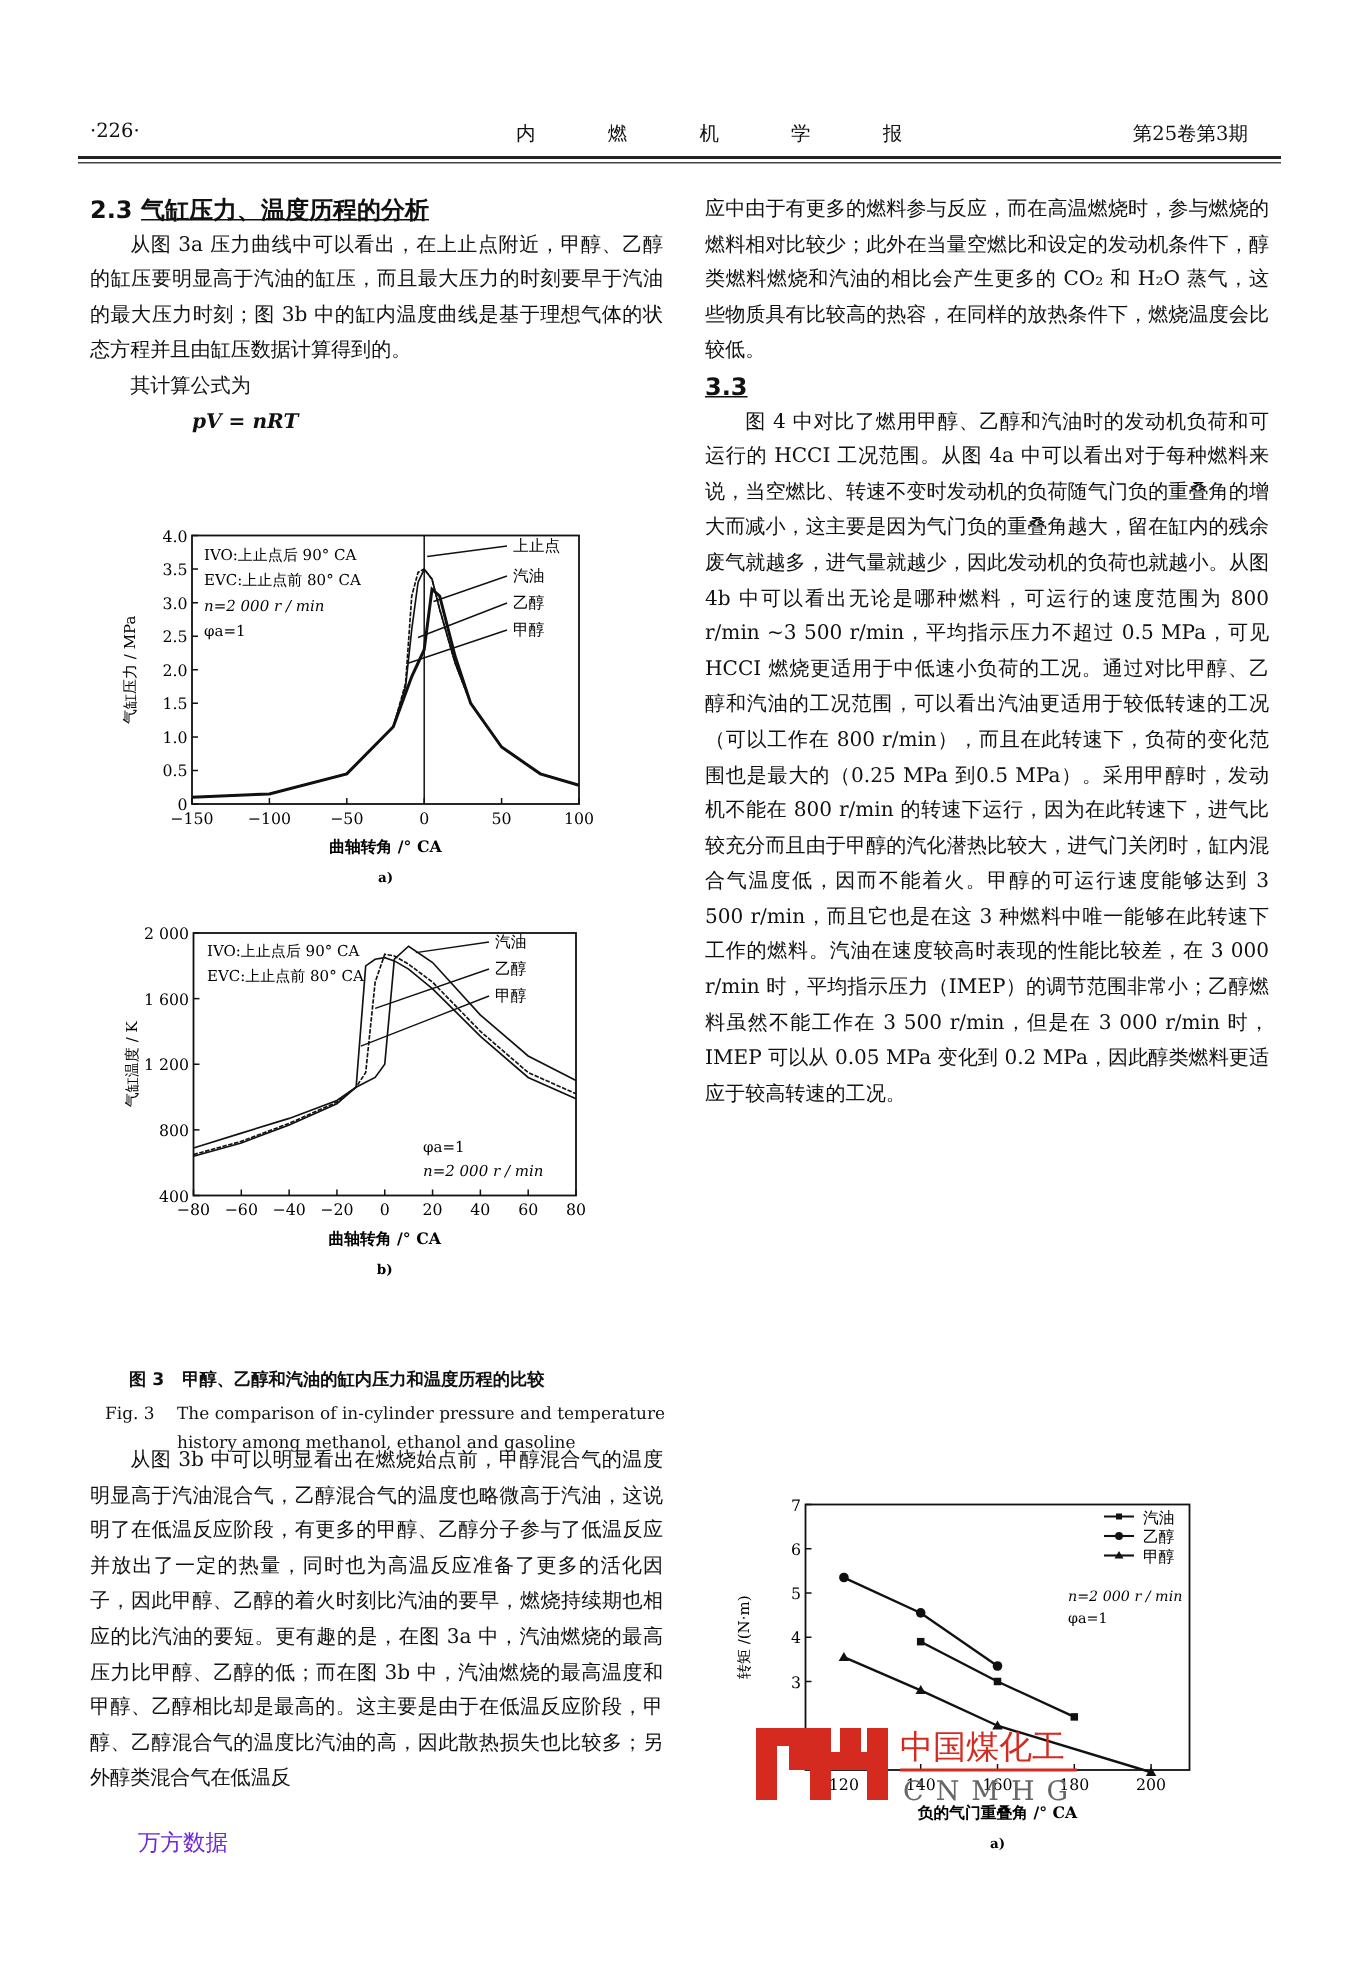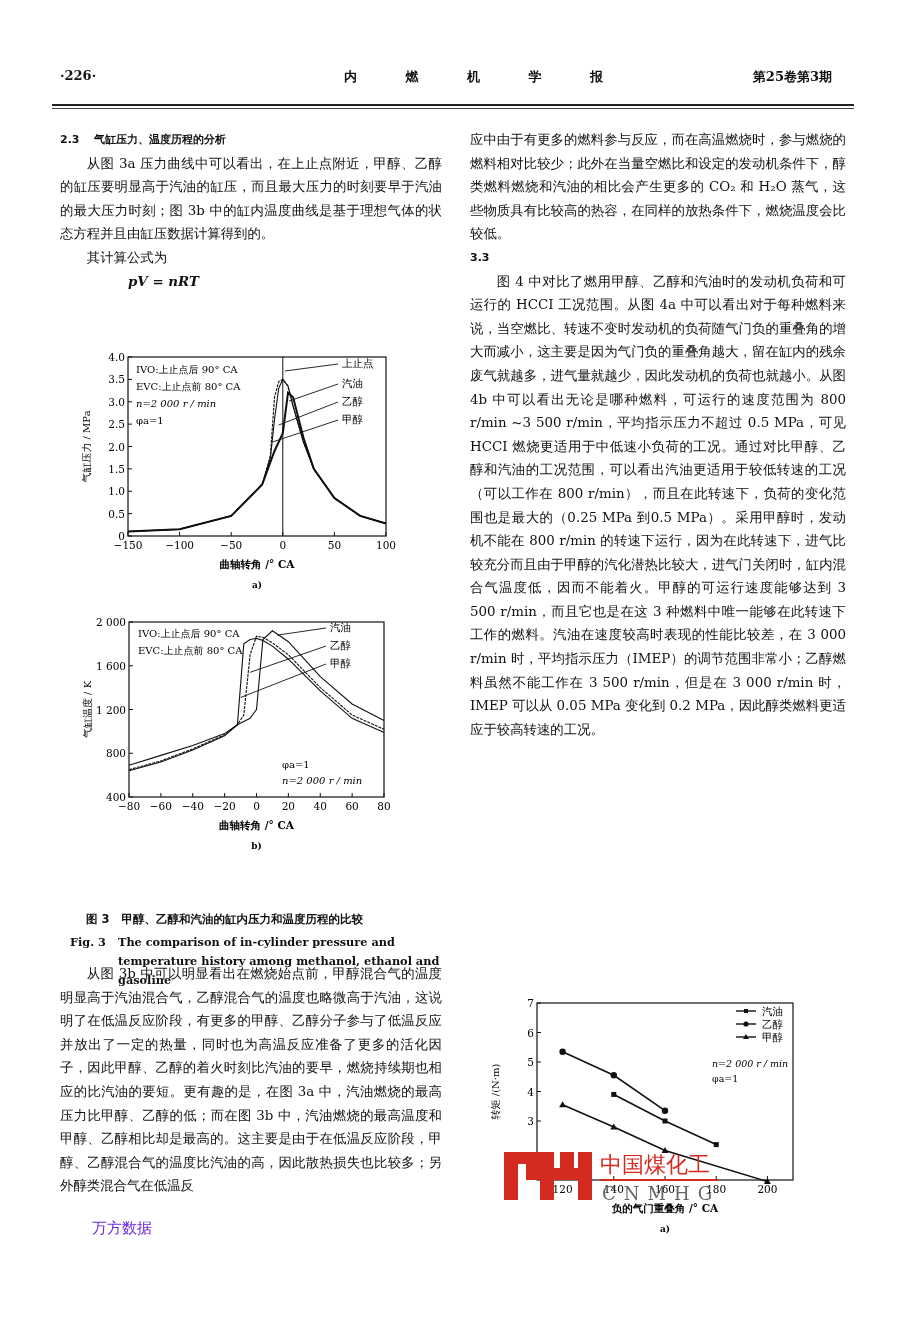--- a/index.html
+++ b/index.html
@@ -1,32 +1,32 @@
 <!DOCTYPE html>
 <html><head>
 <meta charset="utf-8">
 <style>
   html, body { margin: 0; padding: 0; background: #ffffff; }
   body { width: 904px; height: 1320px; position: relative; overflow: hidden;
          font-family: "DejaVu Serif", "Liberation Serif", serif; color: #111; }
   .abs { position: absolute; }
-  .header-left, .header-right, .header-center { position: absolute; top: 68px; font-size: 13px; font-weight: bold; }
+  .header-left, .header-right, .header-center { position: absolute; top: 80px; font-size: 13px; font-weight: normal; }
   .header-left { left: 60px; }
   .header-center { left: 344px; letter-spacing: 22px; }
   .header-right { right: 72px; }
   .header-rule { position: absolute; left: 52px; top: 104px; width: 802px; height: 0; border-top: 2px solid #222; }
   .header-rule2 { position: absolute; left: 52px; top: 108px; width: 802px; height: 0; border-top: 1px solid #444; }
   .col { position: absolute; font-size: 13.4px; line-height: 23.6px; text-align: justify; }
   .col p { margin: 0; }
   .indent { text-indent: 2em; }
-  .sec-title { font-weight: bold; font-family: "DejaVu Sans", "Liberation Sans", sans-serif; font-size: 11px; }
+  .sec-title { font-weight: bold; font-family: "DejaVu Sans", "Liberation Sans", sans-serif; font-size: 16px; text-decoration: underline; }
   .sec-num { display: inline-block; width: 34px; }
   .formula { font-style: italic; font-weight: bold; padding-left: 68px; }
   .fig-caption-cn { font-family: "DejaVu Sans", "Liberation Sans", sans-serif; font-weight: bold; font-size: 11.5px; margin-top: 40px; }
-  .fig-caption-en { font-weight: bold; font-size: 11.3px; line-height: 19px; }
+  .fig-caption-en { font-weight: normal; font-size: 11.3px; line-height: 19px; }
   svg text { font-family: "DejaVu Serif", "Liberation Serif", serif; }
   .footer { position: absolute; left: 92px; top: 1219px; font-family: Liberation Sans, sans-serif; font-size: 15px; color: #6d28d9; }
   .watermark { position: absolute; left: 504px; top: 1128px; width: 220px; height: 58px; margin-top: 16px; }
 </style>
 </head>
 <body>
 
 <div class="header-left">·226·</div>
 <div class="header-center">内 燃 机 学 报</div>
 <div class="header-right">第25卷第3期</div>

